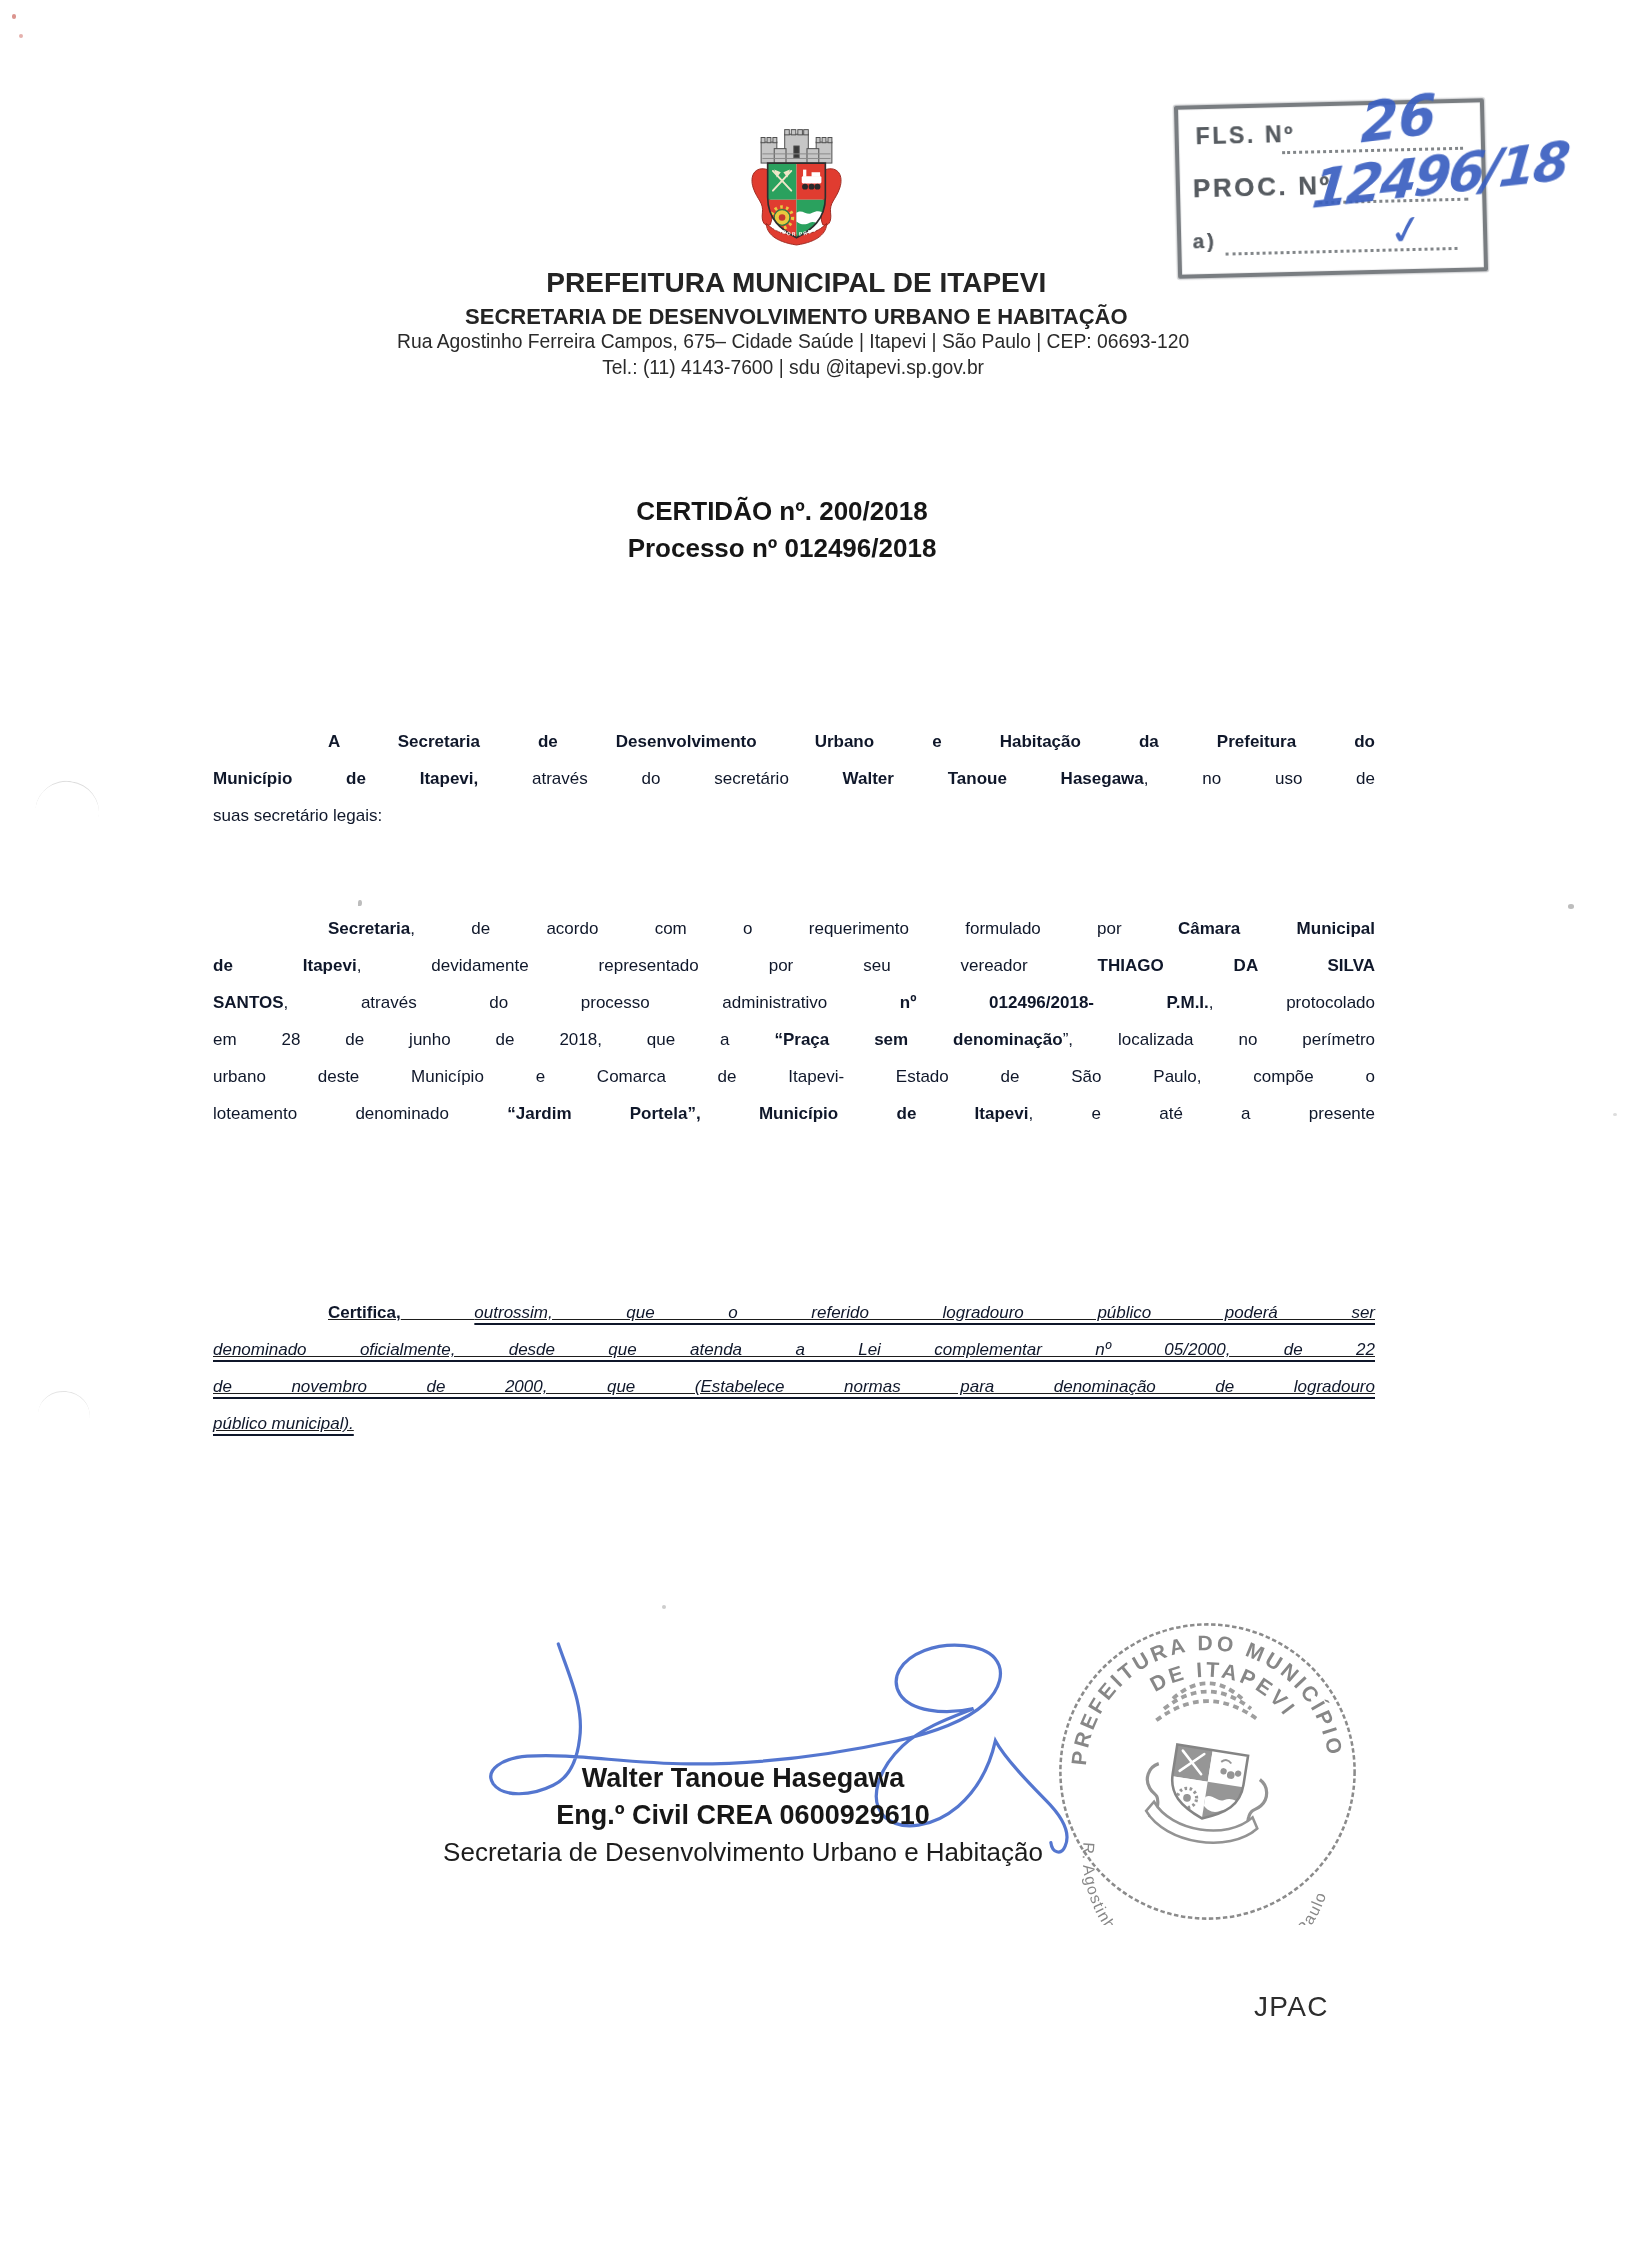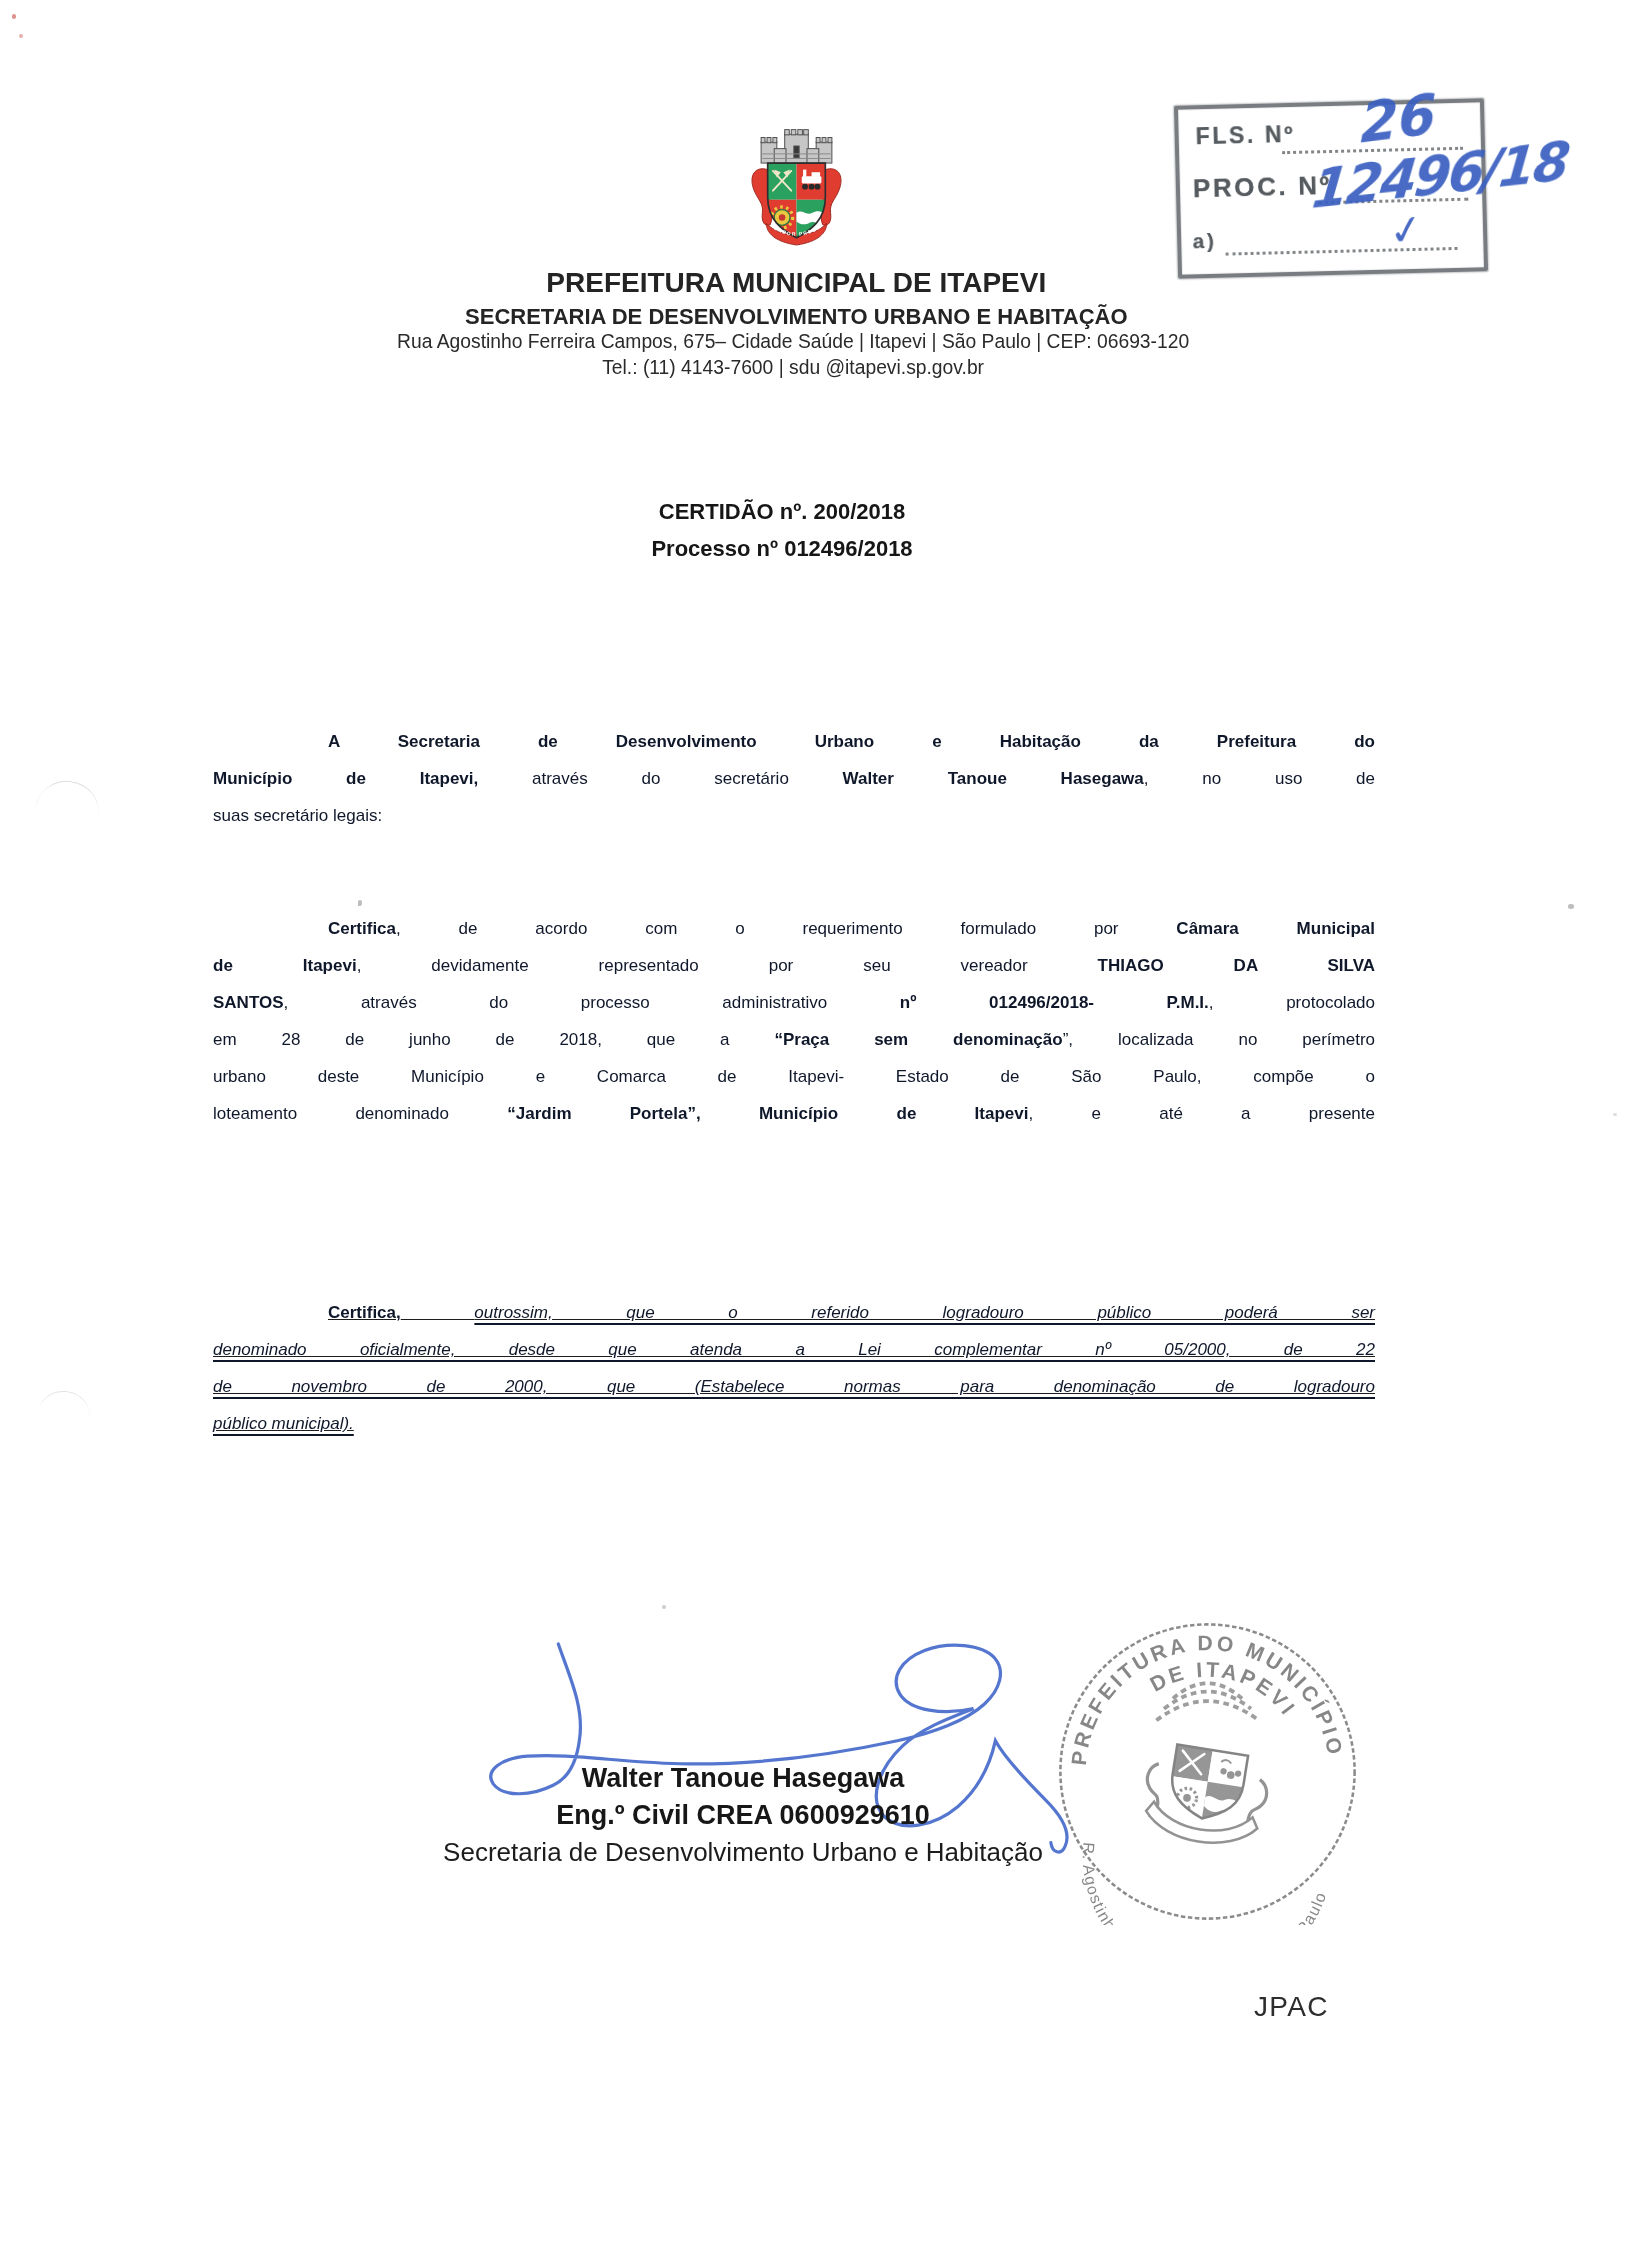--- a/index.html
+++ b/index.html
@@ -37,21 +37,21 @@
   .hw-proc{left:132px; top:41px; font-size:53px; transform:rotate(-5deg) skewX(-12deg); letter-spacing:-2.6px;}
   .hw-check{left:208px; top:102px; font-size:41px; transform:rotate(-8deg);}
   
   .head-line{position:absolute; left:0; width:1599px; text-align:center; white-space:nowrap;}
   .h-org{top:267px; left:-3.2px; font-size:28px; font-weight:bold; color:#242424;}
   .h-dept{top:304px; left:-3.2px; font-size:22px; font-weight:bold; color:#242424;}
   .h-addr{top:331px; left:-6.4px; font-size:19.3px; color:#2a2a2a;}
   .h-tel{top:357px; left:-6.4px; font-size:19.3px; color:#2a2a2a;}
   
   .title{position:absolute; left:782px; top:493px; transform:translateX(-50%); text-align:center;}
-  .title div{font-size:22px; font-weight:bold; line-height:37px; white-space:nowrap; color:#161616;}
+  .title div{font-size:26px; font-weight:bold; line-height:37px; white-space:nowrap; color:#161616;}
   
   .para{position:absolute; left:165px; width:1210px;}
   .p1{top:723px;} .p2{top:910px;} .p3{top:1294px;text-decoration:underline;}
   .line{
     font-size:17px; line-height:37px; height:37px; color:#0f172a;
     text-align:left;
     margin-left:48px;
   }
   .line.just{text-align:justify; text-align-last:justify; text-justify:inter-word;}
   .line.indent{padding-left:115px;}
@@ -178,21 +178,21 @@
     <div>CERTIDÃO nº. 200/2018</div>
     <div>Processo nº 012496/2018</div>
   </div>
 
   <div class="para p1" id="para-0">
       <div class="line just indent"><span class="b ">A Secretaria de Desenvolvimento Urbano e Habitação da Prefeitura do</span></div>
       <div class="line just"><span class="b ">Município de Itapevi,</span><span class=""> através do secretário </span><span class="b ">Walter Tanoue Hasegawa</span><span class="">, no uso de</span></div>
       <div class="line"><span class="">suas secretário legais:</span></div>
     </div>
   <div class="para p2" id="para-1">
-      <div class="line just indent"><span class="b ">Certifica</span><span class="">, de acordo com o requerimento formulado por </span><span class="b ">Câmara Municipal</span></div>
+      <div class="line just indent"><span class="b ">Secretaria</span><span class="">, de acordo com o requerimento formulado por </span><span class="b ">Câmara Municipal</span></div>
       <div class="line just"><span class="b ">de Itapevi</span><span class="">, devidamente representado por seu vereador </span><span class="b ">THIAGO DA SILVA</span></div>
       <div class="line just"><span class="b ">SANTOS</span><span class="">, através do processo administrativo </span><span class="b ">nº 012496/2018- P.M.I.</span><span class="">, protocolado</span></div>
       <div class="line just"><span class="">em 28 de junho de 2018, que a </span><span class="b ">“Praça sem denominação</span><span class="">”, localizada no perímetro</span></div>
       <div class="line just"><span class="">urbano deste Município e Comarca de Itapevi- Estado de São Paulo, compõe o</span></div>
       <div class="line just"><span class="">loteamento denominado </span><span class="b ">“Jardim Portela”, Município de Itapevi</span><span class="">, e até a presente</span></div>
     </div>
   <div class="para p3" id="para-2">
       <div class="line just indent"><span class="b ">Certifica,</span><span class=""> </span><span class="i u">outrossim, que o referido logradouro público poderá ser</span></div>
       <div class="line just"><span class="i u">denominado oficialmente, desde que atenda a Lei complementar nº 05/2000, de 22</span></div>
       <div class="line just"><span class="i u">de novembro de 2000, que  (Estabelece normas para denominação de logradouro</span></div>

